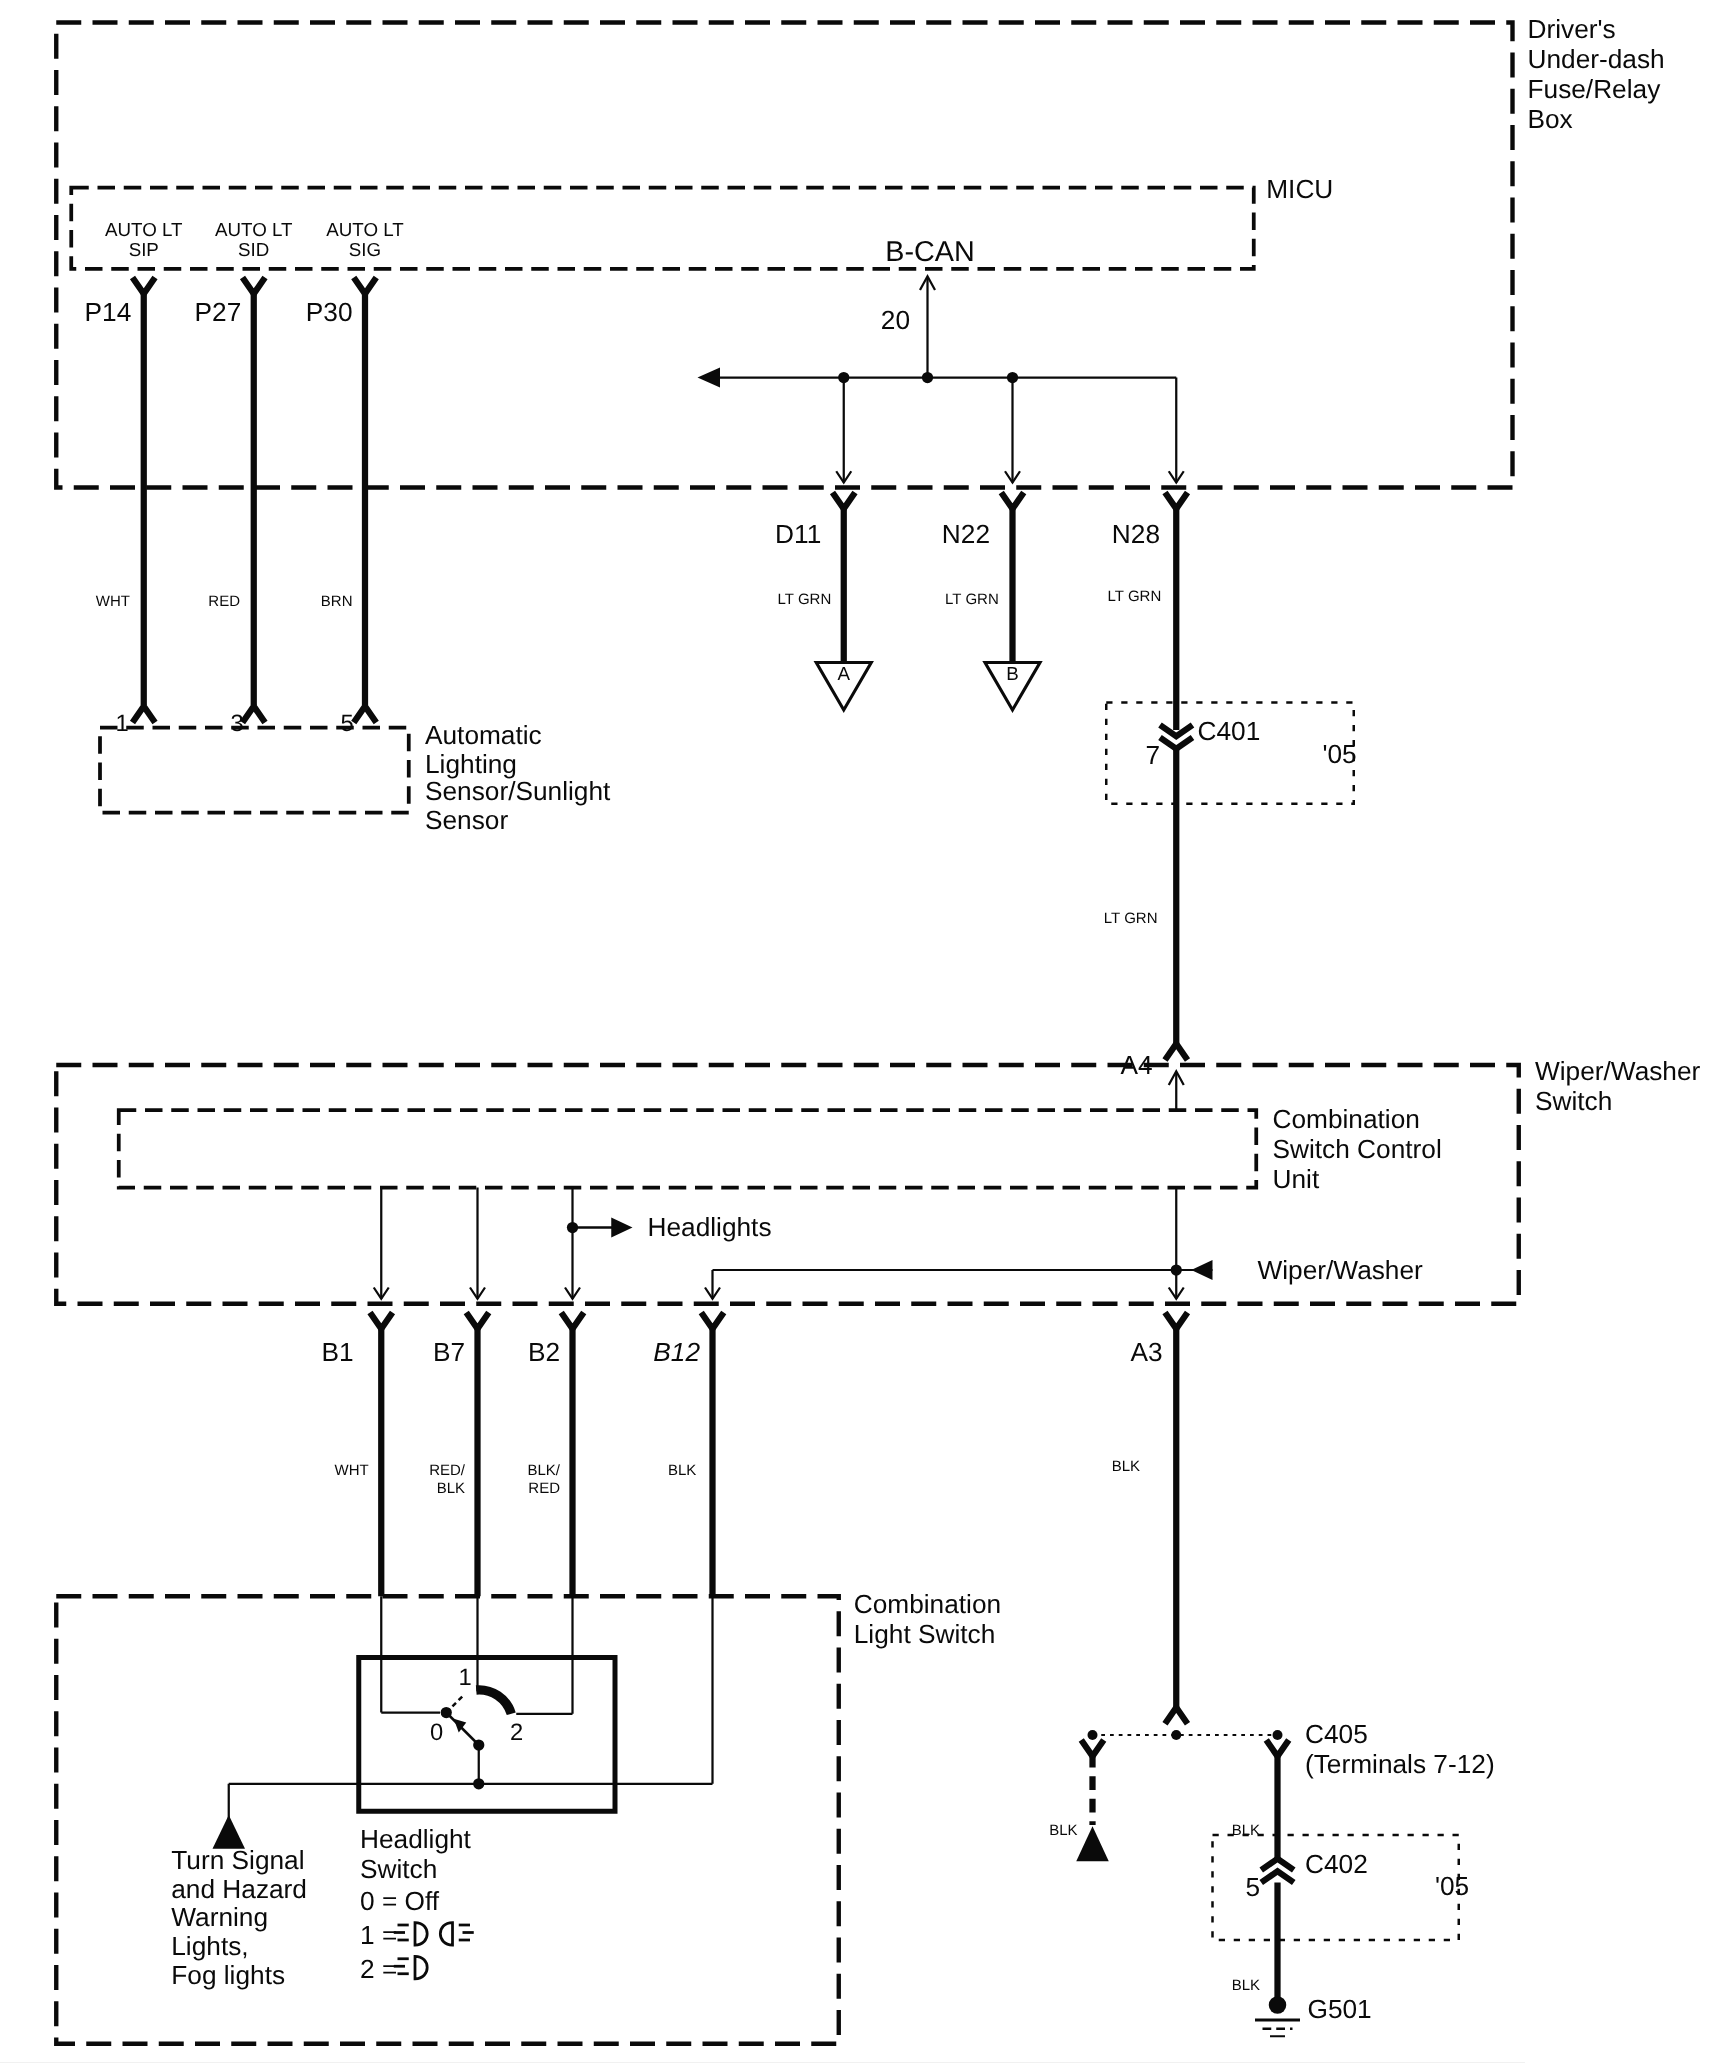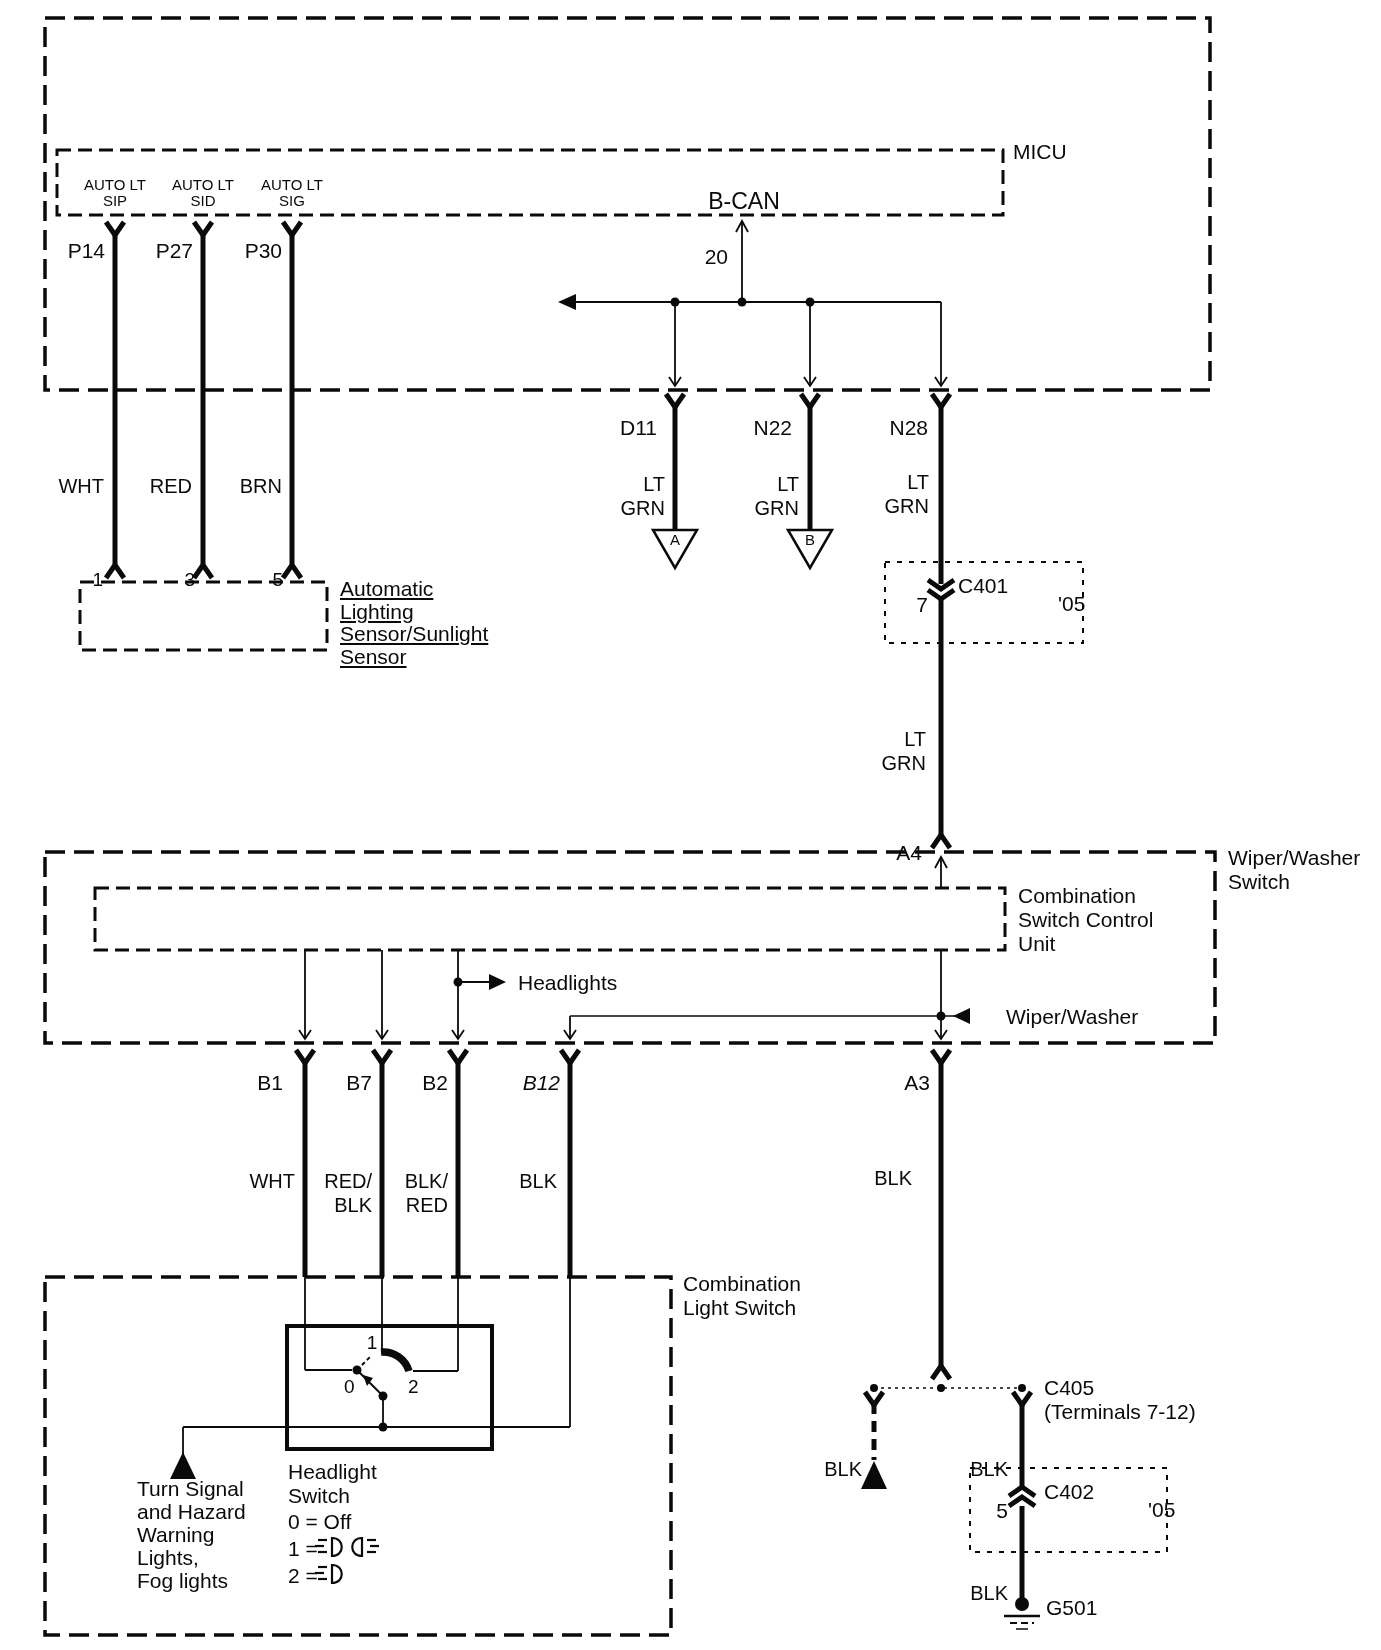--- a/index.html
+++ b/index.html
@@ -3,21 +3,21 @@
 <meta charset="utf-8">
 <style>
   html,body{margin:0;padding:0;background:#e8e8e8;}
   #page{position:relative;width:1381px;height:1650px;background:#ffffff;overflow:hidden;
         font-family:"Liberation Sans",sans-serif;color:#000;}
   #wires{position:absolute;left:0;top:0;}
   .lbl{position:absolute;white-space:pre-line;line-height:1.14;color:#0a0a0a;}
   .s21{font-size:21px;}
   .s19{font-size:19px;}
   .s17{font-size:23px;}
-  .s16{font-size:20px;line-height:1.2;}
+  .s16{font-size:12px;line-height:1.2;}
   .s15{font-size:15px;line-height:1.08;}
   .ra{text-align:right;margin-top:19px;}
   .ca{text-align:center;}
 </style>
 </head>
 <body>
 
 <div id="page">
 
   <svg id="wires" width="1381" height="1650" viewBox="0 0 1381 1650" fill="none" stroke="#0a0a0a">
@@ -192,20 +192,24 @@
         <line x1="367" y1="1552" x2="376" y2="1552"></line>
     </g>
     <g stroke-width="2.2">
       <line x1="318" y1="1567" x2="327" y2="1567"></line>
         <line x1="315" y1="1573" x2="324" y2="1573"></line>
         <line x1="318" y1="1579" x2="327" y2="1579"></line>
       <path d="M332,1565 C345,1565 345,1583 332,1583 Z"></path>
     </g>
   </svg>
 
+  <div class="lbl s21" style="left:1222px;top:12px;width:150px;">Driver's
+Under-dash
+Fuse/Relay
+Box</div>
   <div class="lbl s21" style="left:1013px;top:140px;">MICU</div>
 
   <div class="lbl s15 ca" style="left:65px;top:177px;width:100px;">AUTO LT
 SIP</div>
   <div class="lbl s15 ca" style="left:153px;top:177px;width:100px;">AUTO LT
 SID</div>
   <div class="lbl s15 ca" style="left:242px;top:177px;width:100px;">AUTO LT
 SIG</div>
 
   <div class="lbl s21 ra" style="left:45px;top:220px;width:60px;">P14</div>
@@ -216,21 +220,21 @@
   <div class="lbl s21 ra" style="left:678px;top:226px;width:50px;">20</div>
 
   <div class="lbl s16 ra" style="left:54px;top:455px;width:50px;">WHT</div>
   <div class="lbl s16 ra" style="left:142px;top:455px;width:50px;">RED</div>
   <div class="lbl s16 ra" style="left:232px;top:455px;width:50px;">BRN</div>
 
   <div class="lbl s19 ra" style="left:63px;top:550px;width:40px;">1</div>
   <div class="lbl s19 ra" style="left:155px;top:550px;width:40px;">3</div>
   <div class="lbl s19 ra" style="left:243px;top:550px;width:40px;">5</div>
 
-  <div class="lbl s21" style="left:340px;top:578px;width:210px;line-height:1.08;text-decoration:underline;">Automatic
+  <div class="lbl s21" style="left:340px;top:578px;width:210px;line-height:1.08;">Automatic
 Lighting
 Sensor/Sunlight
 Sensor</div>
 
   <div class="lbl s21 ra" style="left:597px;top:397px;width:60px;">D11</div>
   <div class="lbl s21 ra" style="left:732px;top:397px;width:60px;">N22</div>
   <div class="lbl s21 ra" style="left:868px;top:397px;width:60px;">N28</div>
 
   <div class="lbl s16 ra" style="left:595px;top:453px;width:70px;">LT GRN</div>
   <div class="lbl s16 ra" style="left:729px;top:453px;width:70px;">LT GRN</div>

